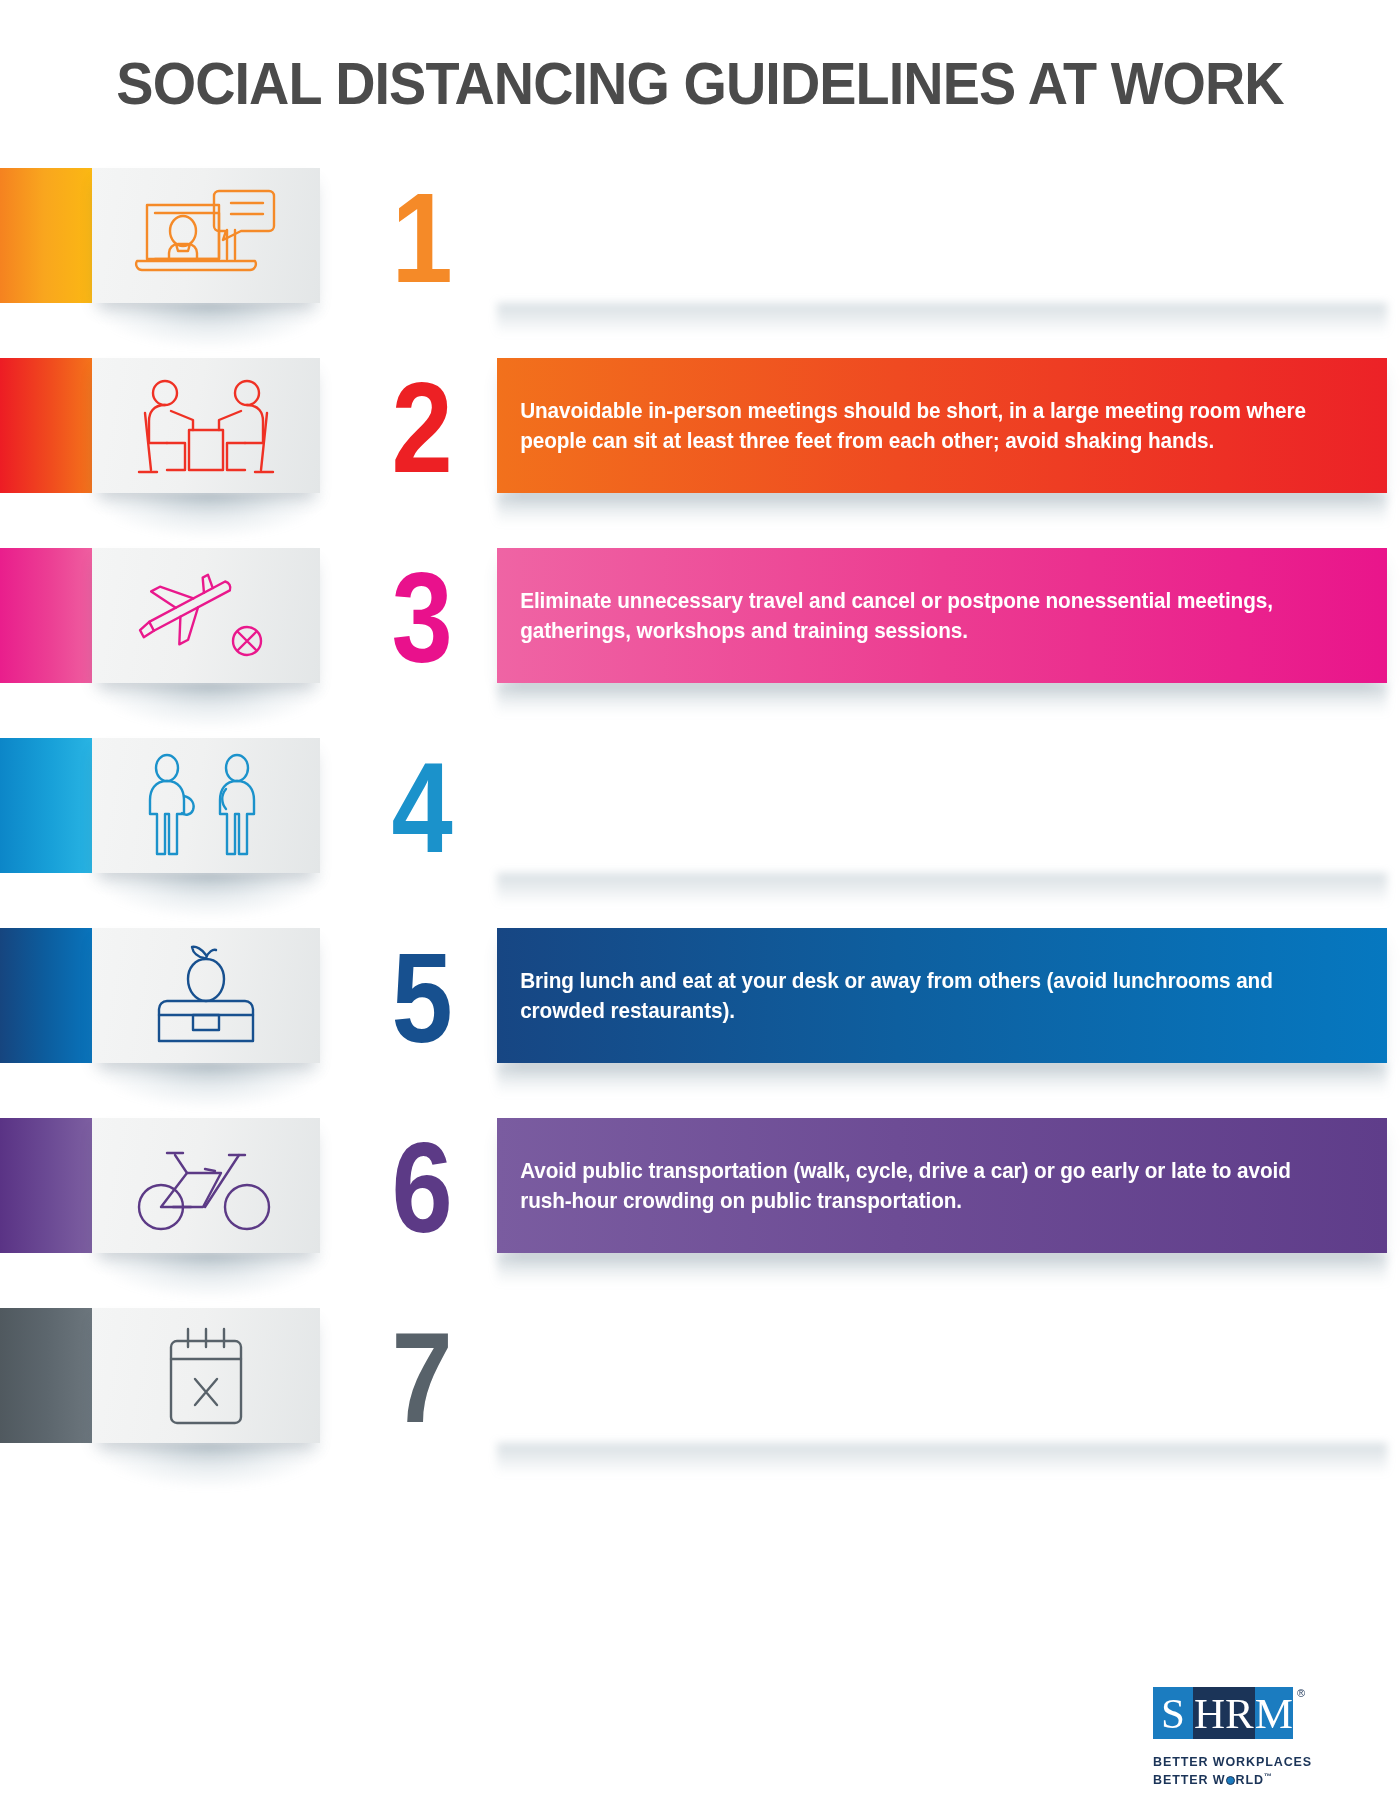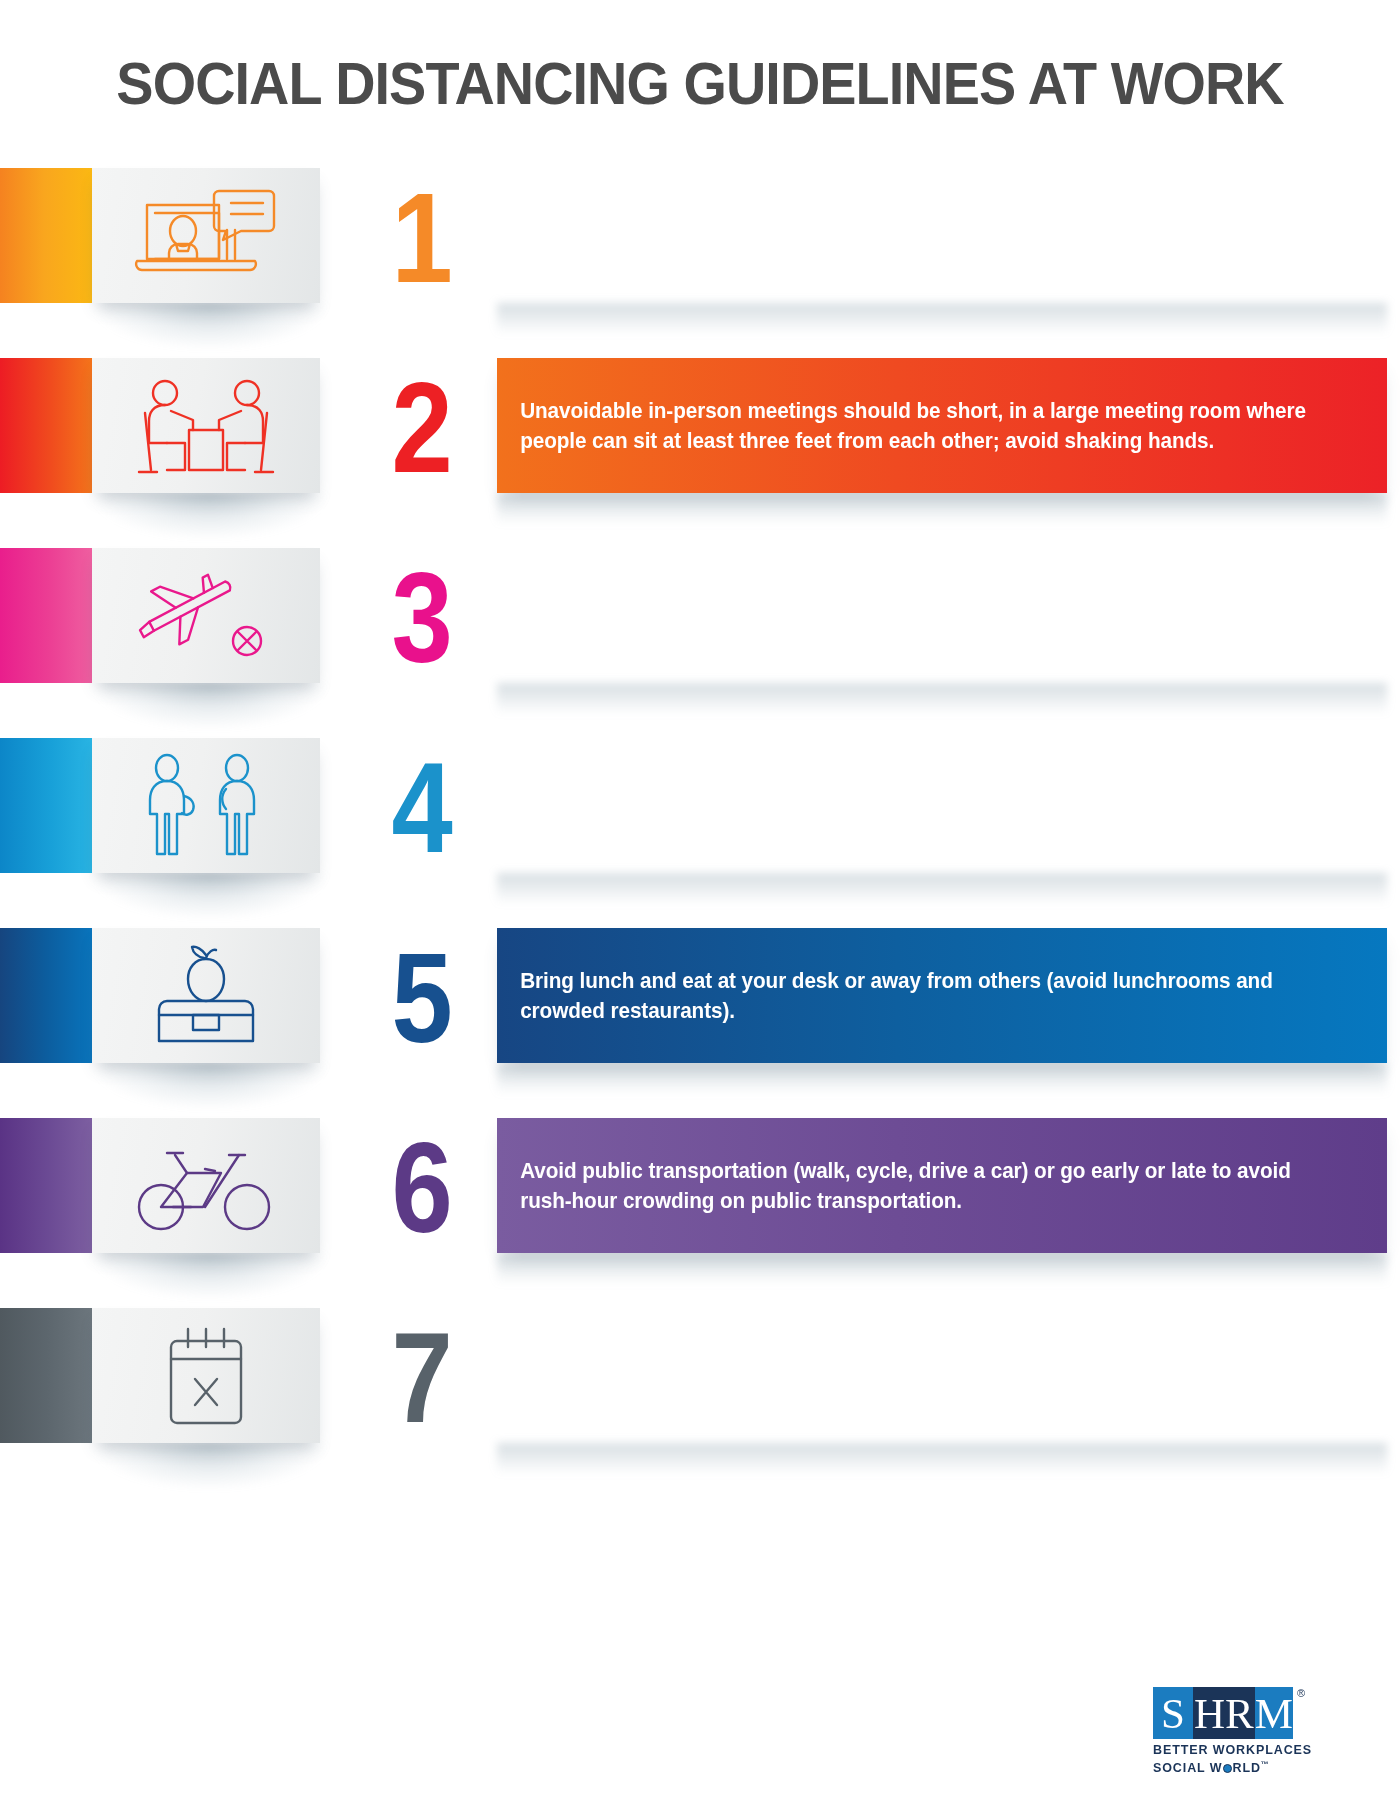--- a/index.html
+++ b/index.html
@@ -106,21 +106,21 @@
     font-size:43px;
     line-height:43px;
     font-weight:normal;
   }
   .logo-reg {
     position:absolute; left:144px; top:0;
     font-family:"Liberation Sans", sans-serif;
     font-size:11px; color:#1b3458;
   }
   .logo-tagline {
-    margin-top:4px;
+    margin-top:16px;
     font-family:"Liberation Sans", sans-serif;
     font-weight:bold;
     font-size:12.5px;
     line-height:14.5px;
     letter-spacing:0.9px;
     color:#1b3458;
   }
   .tm { font-size:8px; vertical-align:super; }
   .globe-o {
     display:inline-block; width:9px; height:9px;
@@ -199,20 +199,23 @@
                 <path fill="none" stroke="#e9188c" stroke-width="2.4" stroke-linecap="round" stroke-linejoin="round" d="M48 48 l-14 24 h10 l24 -24"></path>
                 <path fill="none" stroke="#e9188c" stroke-width="2.4" stroke-linecap="round" stroke-linejoin="round" d="M18 38 l-12 3 v8 l12 -1"></path>
                 <path fill="none" stroke="#e9188c" stroke-width="2.4" stroke-linecap="round" stroke-linejoin="round" d="M80 38 l6 -14 h6 l-2 14"></path>
               </g>
               <circle fill="none" stroke="#e9188c" stroke-width="2.4" stroke-linecap="round" stroke-linejoin="round" cx="116" cy="78" r="14"></circle>
               <path fill="none" stroke="#e9188c" stroke-width="2.4" stroke-linecap="round" stroke-linejoin="round" d="M107 69 l18 18 M125 69 l-18 18"></path>
             </svg>
           </span>
         </div>
         <div class="number" style="color:#e9118c">3</div>
+        <div class="band" style="background:linear-gradient(90deg,#ef64a4 0%,#ec3c91 50%,#e9158b 100%)">
+          <div class="band-text">Eliminate unnecessary travel and cancel or postpone nonessential meetings, gatherings, workshops and training sessions.</div>
+        </div>
       </div>
       <div class="row" style="top: 730px;">
         <div class="under-shadow"></div>
         <div class="under-shadow-band"></div>
         <div class="edge-band" style="background:linear-gradient(90deg,#0c86c8 0%,#18a0d8 55%,#29b4e3 100%)"></div>
         <div class="ribbon">
           <span>
             <svg width="150" height="105" viewBox="0 0 150 105">
               <ellipse fill="none" stroke="#1b92cb" stroke-width="2.4" stroke-linecap="round" stroke-linejoin="round" cx="36" cy="15" rx="11" ry="13"></ellipse>
               <path fill="none" stroke="#1b92cb" stroke-width="2.4" stroke-linecap="round" stroke-linejoin="round" d="M36 28 c-12 0 -17 9 -17 19 v14 h7 v40 h8 v-40 h4 v40 h8 v-40 h7 v-14 c0 -10 -5 -19 -17 -19 z"></path>
@@ -298,17 +301,17 @@
           <span class="logo-letter">HR</span>
         </div>
         <div class="logo-seg seg-m">
           <span class="logo-letter">M</span>
         </div>
       </div>
       <span class="logo-reg">®</span>
     </div>
     <div class="logo-tagline">
       <div>BETTER WORKPLACES</div>
-      <div><span>SOCIAL W</span><span class="globe-o"></span><span>RLD</span><span class="tm">™</span></div>
+      <div><span>BETTER W</span><span class="globe-o"></span><span>RLD</span><span class="tm">™</span></div>
     </div>
   </div>
 
 </div>
 
 </body></html>

